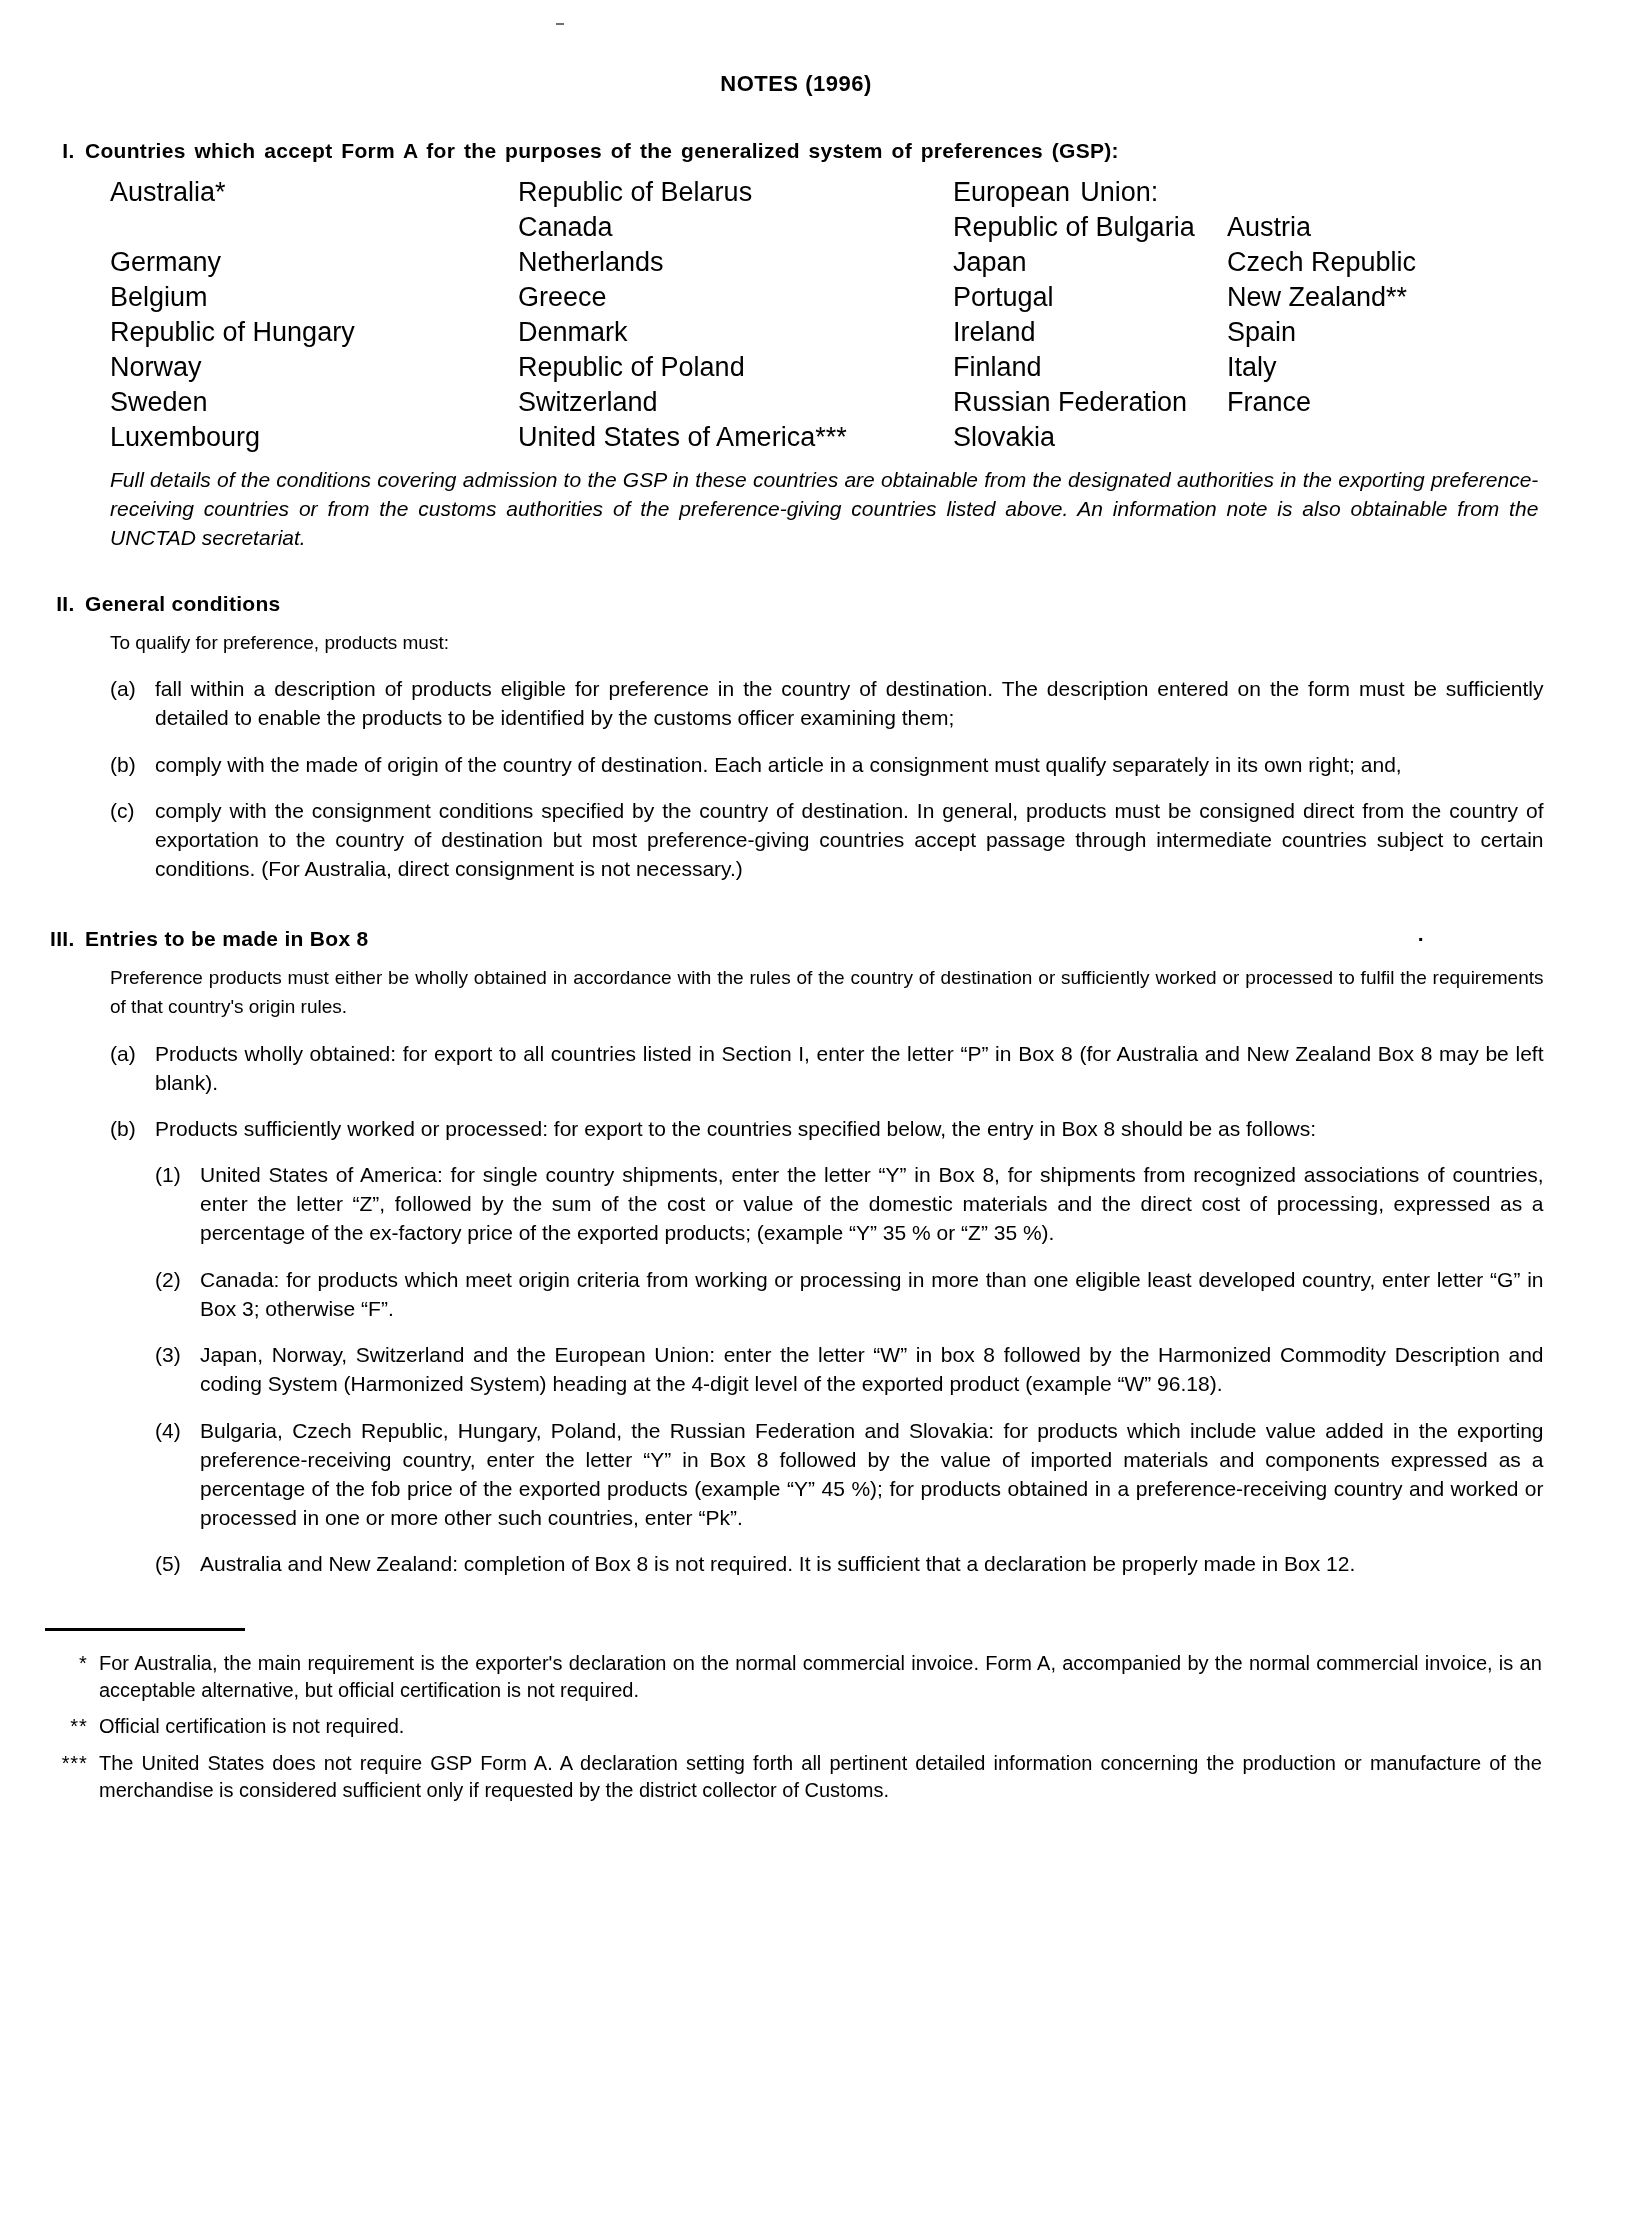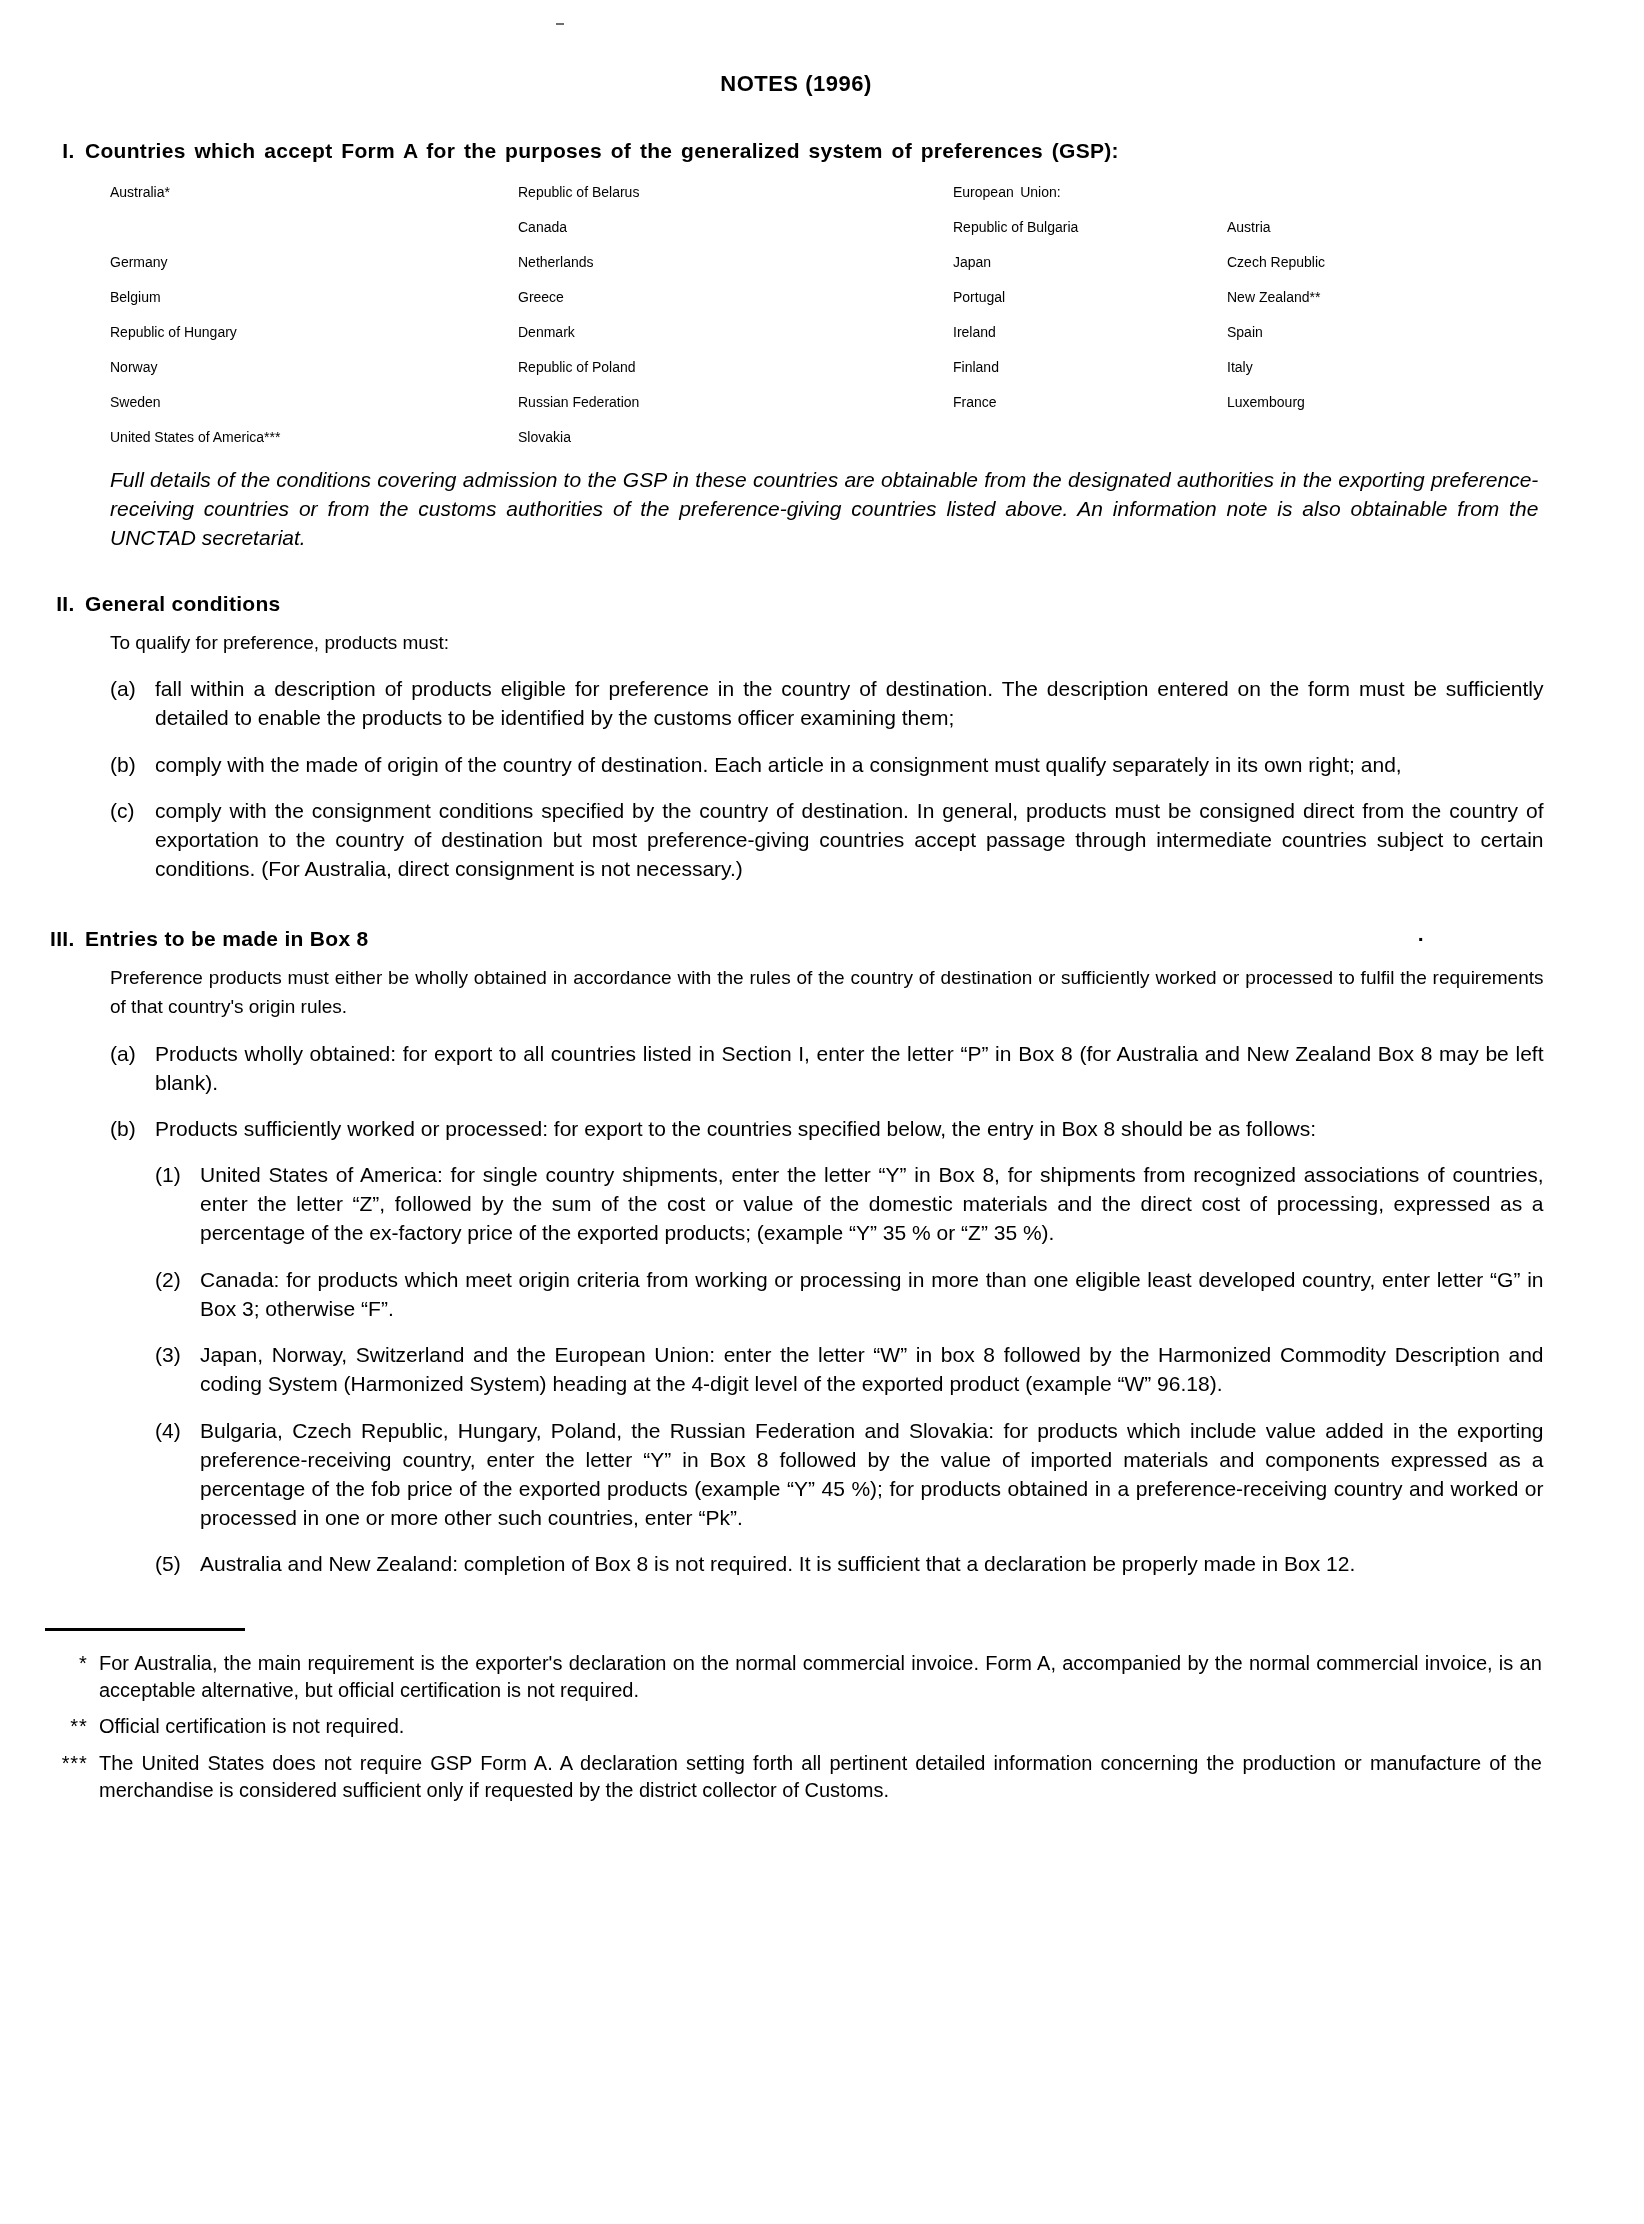--- a/index.html
+++ b/index.html
@@ -47,21 +47,21 @@
   .section-title {
     flex: 1;
   }
   .sec1-title {
     word-spacing: 2.6px;
   }
   
   .country-grid {
     display: grid;
     grid-template-columns: 408px 435px 274px 217px;
-    font-size: 14px;
+    font-size: 27px;
     line-height: 35px;
     padding-left: 65px;
   }
   .country-grid .cell {
     white-space: nowrap;
   }
   .eu-head {
     word-spacing: 2.6px;
   }
   .italic-note {
@@ -187,20 +187,21 @@
       <div class="cell">Denmark</div>
       <div class="cell">Ireland</div>
       <div class="cell">Spain</div>
 
       <div class="cell">Norway</div>
       <div class="cell">Republic of Poland</div>
       <div class="cell">Finland</div>
       <div class="cell">Italy</div>
       <div class="cell">Sweden</div>
 
+      <div class="cell">Switzerland</div>
       <div class="cell">Russian Federation</div>
       <div class="cell">France</div>
       <div class="cell">Luxembourg</div>
 
       <div class="cell">United States of America***</div>
       <div class="cell">Slovakia</div>
       <div class="cell"></div>
       <div class="cell"></div>
       <div class="cell"></div>
     </div>

